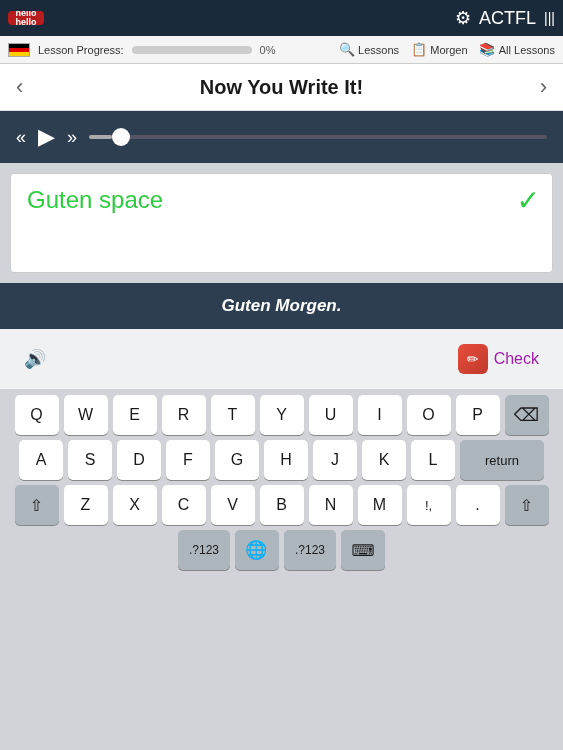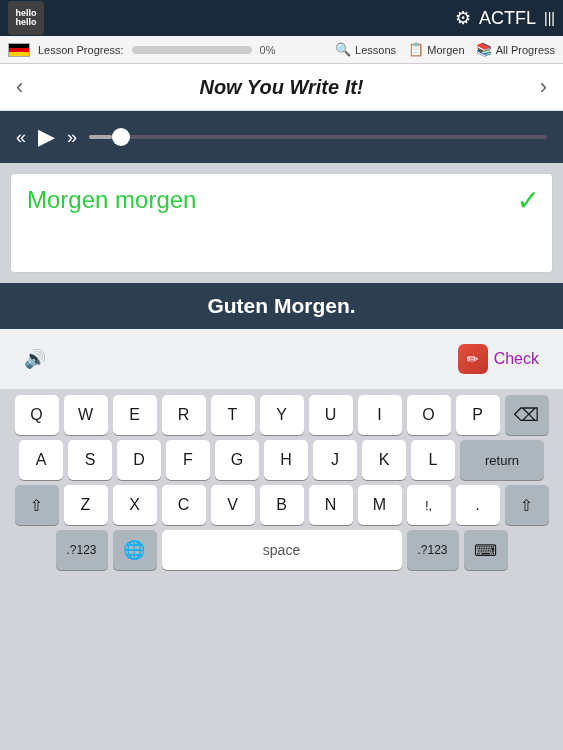--- a/index.html
+++ b/index.html
@@ -99,21 +99,20 @@
       display: flex;
       align-items: center;
       justify-content: space-between;
       padding: 10px 16px;
       border-bottom: 1px solid #e0e0e0;
     }
     .section-title {
       font-size: 20px;
       font-weight: bold;
       color: #1a1a1a;
-      font-style: italic;
     }
     .chevron {
       font-size: 22px;
       color: #666;
       cursor: pointer;
       font-weight: 300;
     }
 
     
     .audio-controls {
@@ -184,22 +183,23 @@
       background: #2c3e50;
       padding: 12px 16px;
       text-align: center;
       height: 46px;
       display: flex;
       align-items: center;
       justify-content: center;
     }
     .answer-text {
       color: white;
-      font-size: 21px;
+      font-size: 17px;
       font-weight: bold;
+      font-style: italic;
     }
 
     
     .action-row {
       background: #f0f1f3;
       display: flex;
       align-items: center;
       justify-content: space-between;
       padding: 10px 24px;
       height: 60px;
@@ -264,21 +264,21 @@
     .key-123 { width: 52px; font-size: 12px; }
     .key-globe { width: 44px; font-size: 18px; }
     .key-space { flex: 1; max-width: 240px; font-size: 14px; color: #555; }
     .key-hide { width: 44px; font-size: 16px; }
   </style>
 </head>
 <body>
 
 <div class="top-bar">
   <div class="logo-area">
-    <div style="width:36px;height:34px;background:#404040;border-radius:4px;display:flex;align-items:center;justify-content:center;overflow:hidden;flex-shrink:0;">
+    <div style="width:36px;height:14px;background:#b91c1c;border-radius:4px;display:flex;align-items:center;justify-content:center;overflow:hidden;flex-shrink:0;">
       <span style="color:white;font-size:9px;font-weight:bold;line-height:1;">hello<br>hello</span>
     </div>
   </div>
   <div class="top-right">
     <span style="color:white;font-size:18px;cursor:pointer;">⚙</span>
     <span class="actfl-text">ACTFL</span>
     <span style="color:white;font-size:14px;">|||</span>
   </div>
 </div>
 
@@ -293,21 +293,21 @@
     <div class="nav-btn">
       <span class="nav-btn-icon">🔍</span>
       <span>Lessons</span>
     </div>
     <div class="nav-btn">
       <span class="nav-btn-icon">📋</span>
       <span>Morgen</span>
     </div>
     <div class="nav-btn">
       <span class="nav-btn-icon">📚</span>
-      <span>All Progress</span>
+      <span>All Lessons</span>
     </div>
   </div>
 </div>
 
 <div class="section-header">
   <span class="chevron">‹</span>
   <span class="section-title">Now You Write It!</span>
   <span class="chevron">›</span>
 </div>
 
@@ -315,21 +315,21 @@
   <span class="audio-btn">«</span>
   <span class="audio-btn play">▶</span>
   <span class="audio-btn">»</span>
   <div class="progress-audio-track">
     <div class="progress-audio-fill"></div>
     <div class="progress-audio-thumb"></div>
   </div>
 </div>
 
 <div class="writing-area">
-  <span class="writing-text">Morgen morgen</span>
+  <span class="writing-text">Guten space</span>
   <span class="checkmark">✓</span>
 </div>
 
 <div class="answer-bar">
   <span class="answer-text">Guten Morgen.</span>
 </div>
 
 <div class="action-row">
   <span class="speaker-icon">🔊</span>
   <div class="check-btn">
@@ -379,17 +379,16 @@
     <div class="key key-letter">N</div>
     <div class="key key-letter">M</div>
     <div class="key key-letter" style="font-size:13px;">!,</div>
     <div class="key key-letter">.</div>
     <div class="key key-action key-shift">⇧</div>
   </div>
 
   <div class="key-row">
     <div class="key key-action key-123">.?123</div>
     <div class="key key-action key-globe">🌐</div>
-    <div class="key key-space">space</div>
     <div class="key key-action key-123">.?123</div>
     <div class="key key-action key-hide">⌨</div>
   </div>
 </div>
 
 </body></html>

